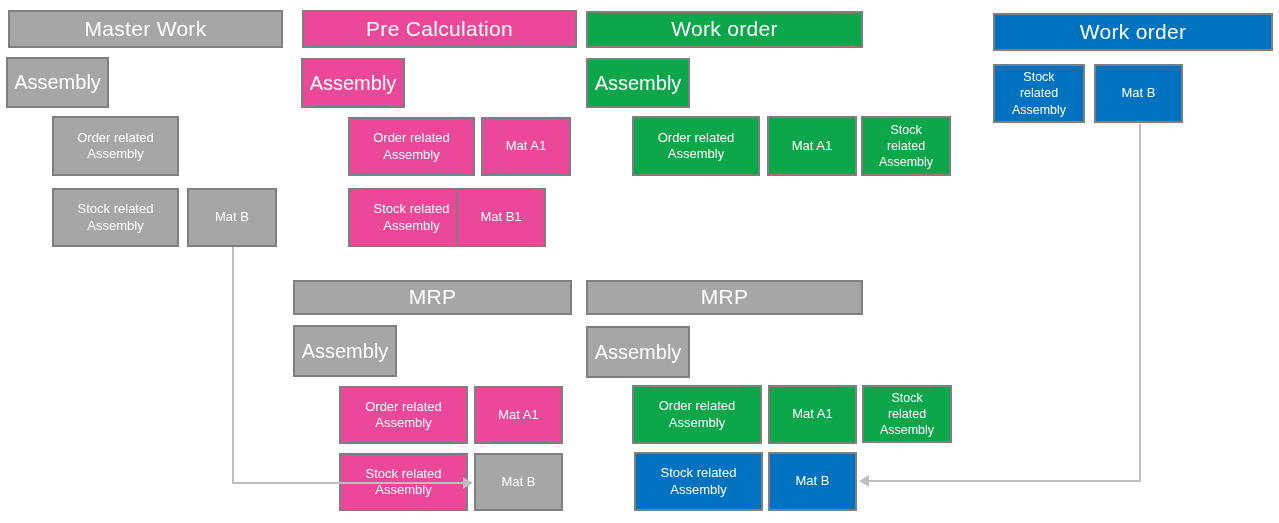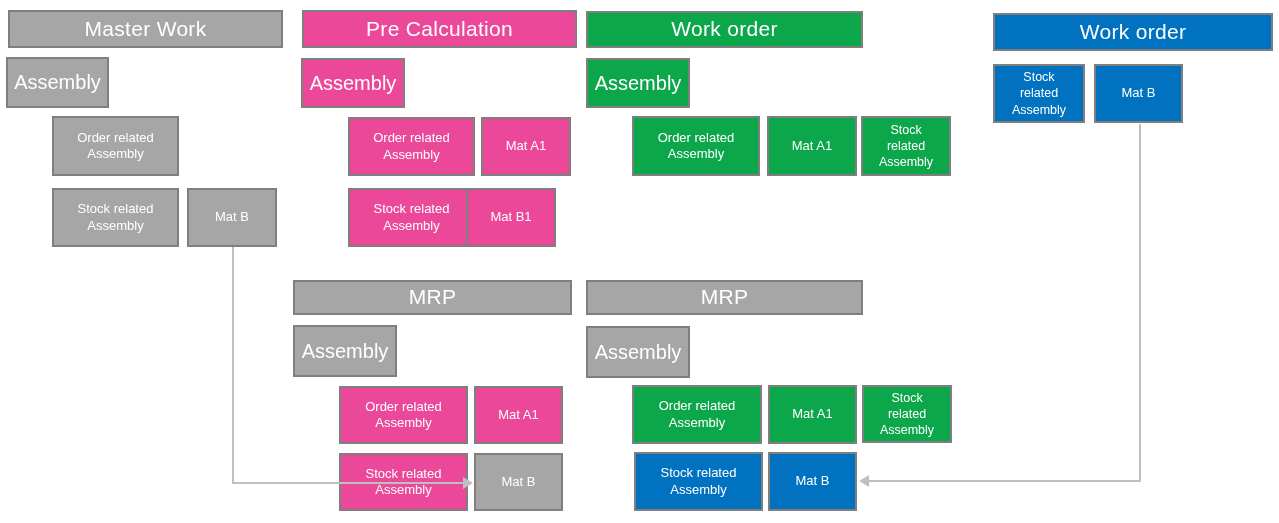--- a/index.html
+++ b/index.html
@@ -53,21 +53,21 @@
   <div class="box gray t16" style="left:6px;top:57px;width:103px;height:51px">Assembly</div>
   <div class="box gray t15" style="left:52px;top:116px;width:127px;height:60px">Order related Assembly</div>
   <div class="box gray t15" style="left:52px;top:188px;width:127px;height:59px">Stock related Assembly</div>
   <div class="box gray t15" style="left:187px;top:188px;width:90px;height:59px">Mat B</div>
 
   <div class="box yellow hdr" style="left:302px;top:10px;width:275px;height:38px">Pre Calculation</div>
   <div class="box yellow t16" style="left:301px;top:58px;width:104px;height:50px">Assembly</div>
   <div class="box yellow t15" style="left:348px;top:117px;width:127px;height:59px">Order related Assembly</div>
   <div class="box yellow t15" style="left:481px;top:117px;width:90px;height:59px">Mat A1</div>
   <div class="box yellow t15" style="left:348px;top:188px;width:127px;height:59px">Stock related Assembly</div>
-  <div class="box yellow t15" style="left:466px;top:188px;width:90px;height:59px">Mat B1</div>
+  <div class="box yellow t15" style="left:456px;top:188px;width:90px;height:59px">Mat B1</div>
 
   <div class="box green hdr" style="left:586px;top:11px;width:277px;height:37px">Work order</div>
   <div class="box green t16" style="left:586px;top:58px;width:104px;height:50px">Assembly</div>
   <div class="box green t15" style="left:632px;top:116px;width:128px;height:60px">Order related Assembly</div>
   <div class="box green t15" style="left:767px;top:116px;width:90px;height:60px">Mat A1</div>
   <div class="box green t12" style="left:861px;top:116px;width:90px;height:60px">Stock related Assembly</div>
 
   <div class="box blue hdr" style="left:993px;top:13px;width:280px;height:38px">Work order</div>
   <div class="box blue t12" style="left:993px;top:64px;width:92px;height:59px">Stock related Assembly</div>
   <div class="box blue t15" style="left:1094px;top:64px;width:89px;height:59px">Mat B</div>

